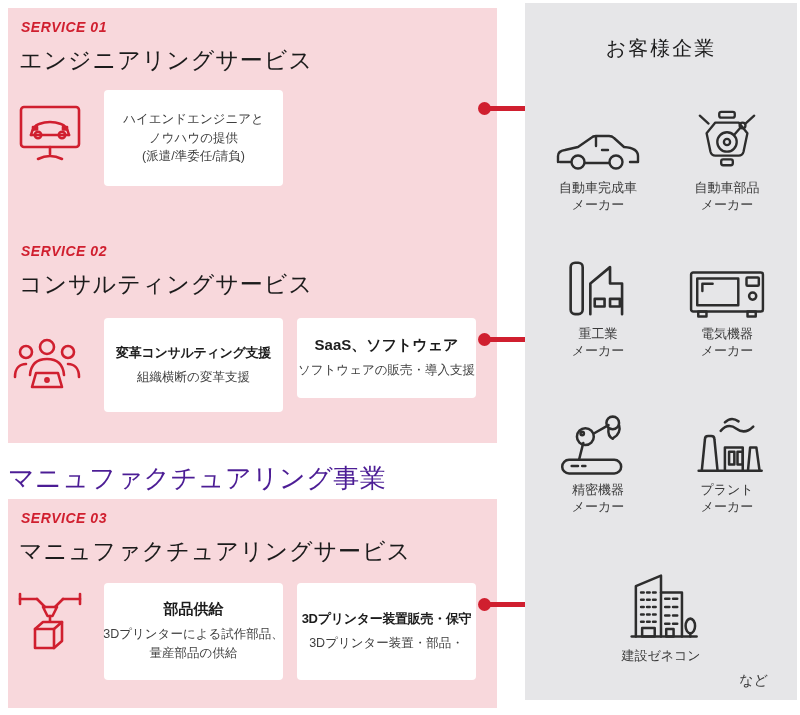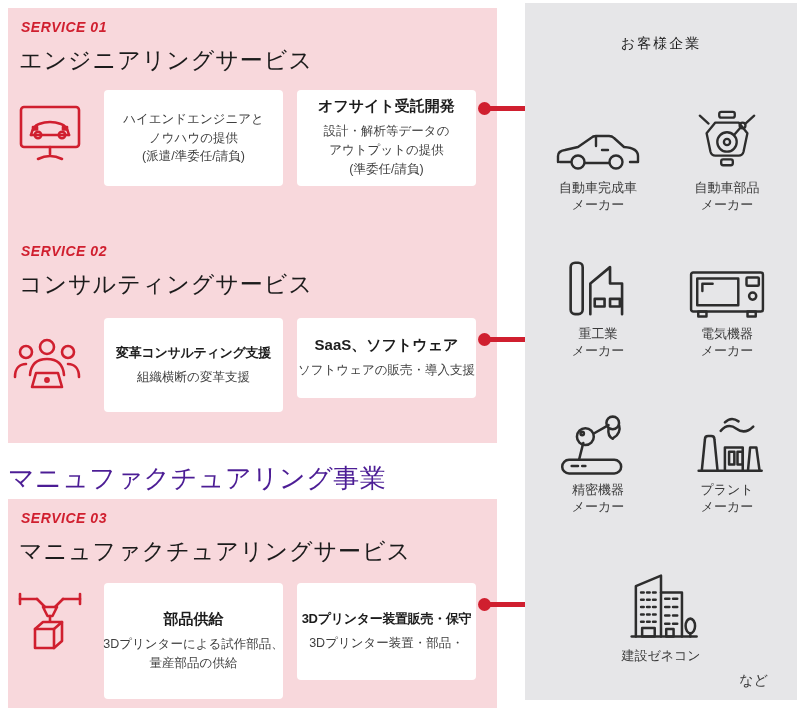--- a/index.html
+++ b/index.html
@@ -9,21 +9,21 @@
     font-family:"Liberation Sans","DejaVu Sans",sans-serif; color:#222;
     overflow:hidden;
   }
   
   .customers-panel {
     position:absolute; left:525px; top:3px; width:272px; height:697px;
     background:var(--panel,#e6e6e8);
   }
   .panel-title {
     position:absolute; left:0; right:0; top:32px; text-align:center;
-    font-size:14px; font-weight:500; letter-spacing:2px; color:#1c1c1c;
+    font-size:20px; font-weight:500; letter-spacing:2px; color:#1c1c1c;
   }
   .cust-item { position:absolute; width:124px; text-align:center; }
   .cust-icon { display:flex; align-items:flex-end; justify-content:center; color:#2d2d2d; }
   .cust-label { margin-top:4px; font-size:13px; line-height:17px; color:#3a3a3a; }
   .etc-label { position:absolute; right:29px; bottom:10px; font-size:14px; color:#3a3a3a; }
   
   .section {
     position:absolute; left:8px; width:489px; background:var(--pink,#f8d8dc);
   }
   .sec1 { top:8px;   height:240px; }
@@ -82,26 +82,20 @@
         <rect x="15" y="24" width="4" height="2.5"></rect>
         <rect x="45" y="24" width="4" height="2.5"></rect>
         <line x1="32" y1="44" x2="32" y2="51"></line>
         <path d="M20 56 q12 -6 24 0"></path>
       </svg>
     </div>
     <div class="card" style="left:96px;top:82px;height:96px;">
       <div class="card-line">ハイエンドエンジニアと</div>
       <div class="card-line">ノウハウの提供</div>
       <div class="card-line">(派遣/準委任/請負)</div>
-    </div>
-    <div class="card" style="left:289px;top:82px;height:96px;">
-      <div class="card-title">オフサイト受託開発</div>
-      <div class="card-line">設計・解析等データの</div>
-      <div class="card-line">アウトプットの提供</div>
-      <div class="card-line">(準委任/請負)</div>
     </div>
   </div>
 
   <div class="section sec2">
     <div class="svc-label">SERVICE 02</div>
     <div class="sec-title">コンサルティングサービス</div>
     <div class="sec-icon" style="left:4px;top:103px;">
       <svg class="red-icon" viewBox="0 0 70 62" width="70" height="62">
         <circle cx="14" cy="17" r="6"></circle>
         <circle cx="56" cy="17" r="6"></circle>
@@ -136,21 +130,21 @@
           <path d="M62 5 v10"></path>
         <path d="M19 10 l8 8"></path>
           <path d="M45 10 l-8 8"></path>
         <path d="M25 18 h14 l-4.5 9 h-5 z"></path>
         <path d="M32 27 v5"></path>
         <rect x="17" y="40" width="19" height="19"></rect>
         <path d="M17 40 l8 -7 h19 l-8 7"></path>
         <path d="M44 33 v19 l-8 7"></path>
       </svg>
     </div>
-    <div class="card" style="left:96px;top:84px;height:116px;">
+    <div class="card" style="left:96px;top:84px;height:97px;">
       <div class="card-title">部品供給</div>
       <div class="card-line">3Dプリンターによる試作部品、</div>
       <div class="card-line">量産部品の供給</div>
     </div>
     <div class="card" style="left:289px;top:84px;height:97px;">
       <div class="card-title tight">3Dプリンター装置販売・保守</div>
       <div class="card-line">3Dプリンター装置・部品・</div>
     </div>
   </div>
 

